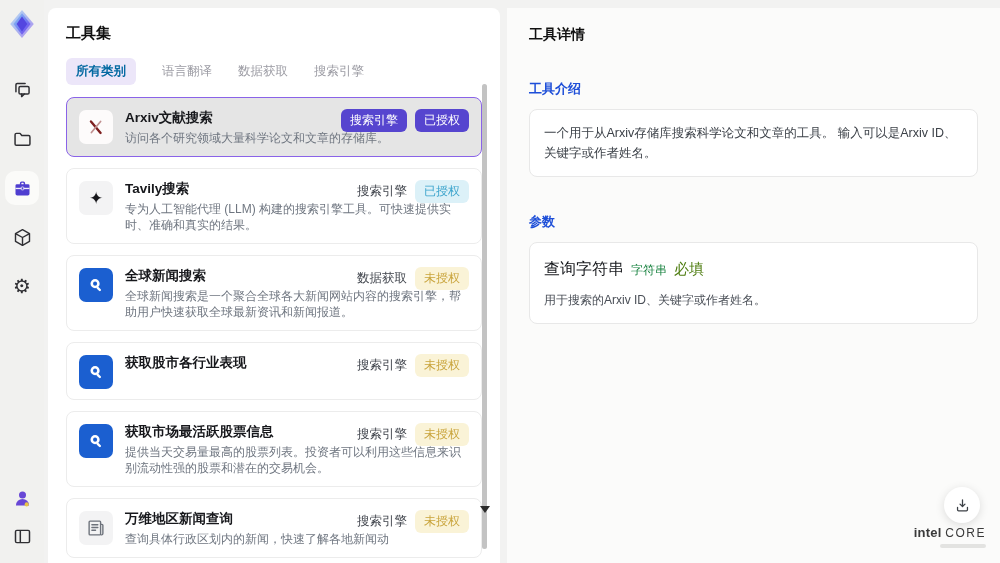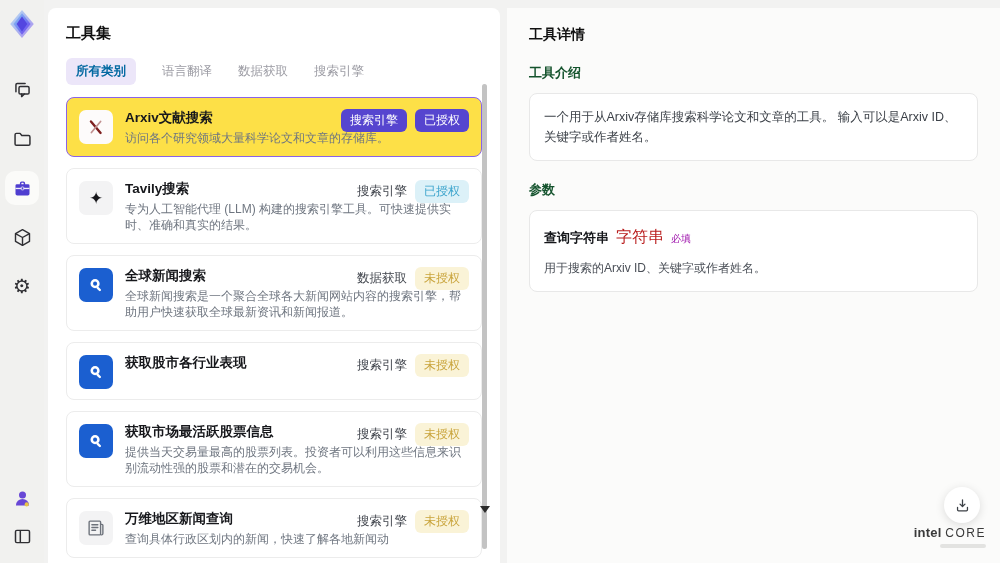--- a/index.html
+++ b/index.html
@@ -30,21 +30,21 @@
   }
   .panel-title { font-size:15px; font-weight:bold; color:#111; }
   .tabs { display:flex; align-items:center; gap:26px; margin-top:15px; }
   .tab { font-size:12.5px; color:#9b9ba3; cursor:pointer; white-space:nowrap; }
   .tab.active { background:#ece6f9; color:#0369a1; padding:5px 10px; border-radius:6px; font-weight:bold; }
   .cards { margin-top:12px; display:flex; flex-direction:column; gap:11px; }
   .tool-card {
     position:relative; display:flex; gap:12px; padding:10px 12px;
     border:1px solid #ececec; border-radius:8px; background:#fff; cursor:pointer;
   }
-  .tool-card.selected { border:1.5px solid #8a63e8; background:#fde047; }
+  .tool-card.selected { border:1.5px solid #8a63e8; background:#e5e5e5; }
   .t-icon {
     width:34px; height:34px; border-radius:7px; flex-shrink:0;
     display:grid; place-items:center; margin-top:2px;
   }
   .t-icon svg { width:22px; height:22px; }
   .t-icon.light { background:#f3f3f4; }
   .t-icon.white { background:#fdfbfb; }
   .t-icon.blue { background:#1b5fd0; }
   .t-icon .star { font-family:"DejaVu Sans",sans-serif; font-size:17px; color:#16161a; }
   .t-body { flex:1; min-width:0; padding-top:1px; }
@@ -64,29 +64,29 @@
   .scroll-arrow {
     position:absolute; right:10px; top:498px; width:0; height:0;
     border-left:5px solid transparent; border-right:5px solid transparent; border-top:7px solid #2b2b2b;
   }
   
   .details-panel {
     position:absolute; left:507px; top:8px; right:0; height:555px;
     background:#fbfbfa; padding:18px 22px;
   }
   .d-title { font-size:14px; font-weight:bold; color:#111; }
-  .d-sub { font-size:13px; font-weight:bold; color:#14532d; margin-top:20px; }
+  .d-sub { font-size:13px; font-weight:bold; color:#1d4ed8; margin-top:36px; }
   .d-box {
     margin-top:11px; background:#fff; border:1px solid #e8e8e8; border-radius:8px;
     padding:13px 14px; font-size:12.5px; color:#3c4148; line-height:1.6;
   }
   .p-row { display:flex; align-items:baseline; gap:7px; }
-  .p-name { font-size:13px; font-weight:bold; color:#15171b; }
-  .p-type { font-size:16px; color:#b91c1c; }
-  .p-req { font-size:10px; color:#a21caf; }
+  .p-name { font-size:16px; font-weight:normal; color:#15171b; }
+  .p-type { font-size:12px; color:#15803d; }
+  .p-req { font-size:15px; color:#4d7c0f; }
   .p-desc { font-size:12px; color:#4a4f57; margin-top:9px; }
   
   .fab {
     position:absolute; right:20px; top:487px; width:36px; height:36px; border-radius:50%;
     background:#fff; box-shadow:0 2px 10px rgba(0,0,0,0.13); display:grid; place-items:center; cursor:pointer;
   }
   .fab svg { width:17px; height:17px; }
   .brand { position:absolute; right:12px; top:525px; width:76px; text-align:center; }
   .brand-line { font-size:13px; color:#3a3a3a; white-space:nowrap; }
   .brand-intel { font-weight:bold; letter-spacing:0.2px; }

